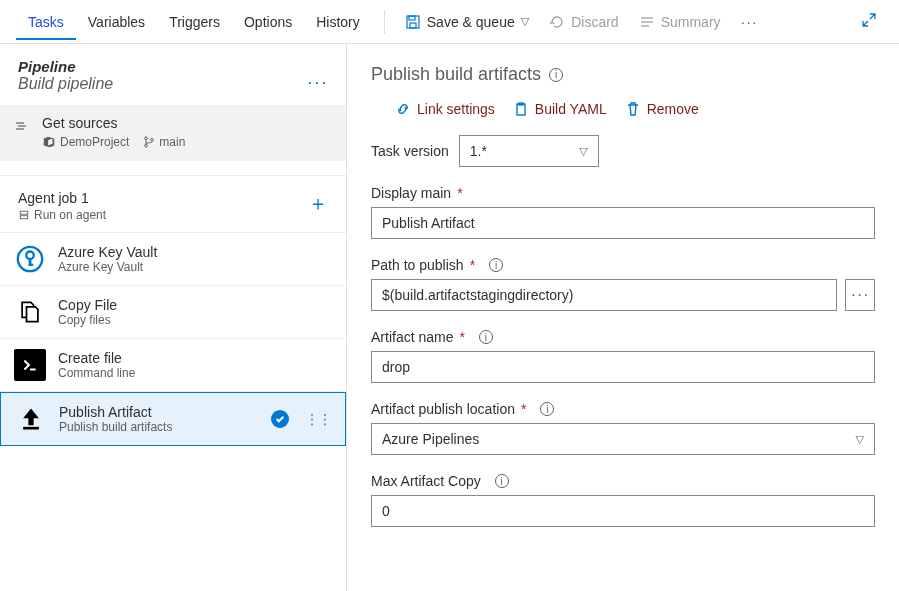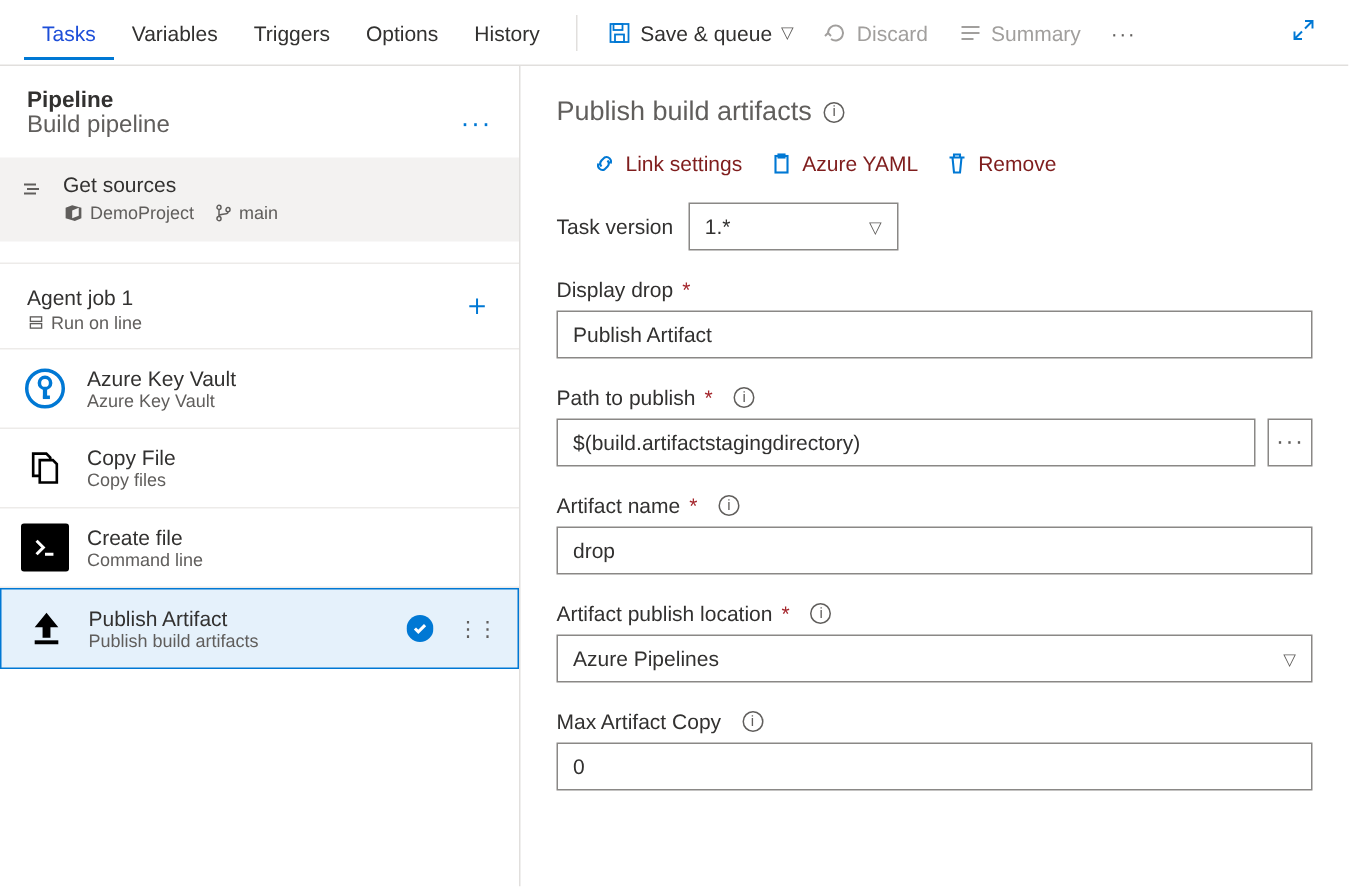--- a/index.html
+++ b/index.html
@@ -14,21 +14,21 @@
 .tb-btn.disabled { color: #a19f9d; cursor: default; }
 .tb-btn svg { width: 16px; height: 16px; }
 .chev { font-size: 11px; color: #605e5c; }
 .spacer { flex: 1; }
 .expand-btn { cursor: pointer; color: #0078d4; padding: 6px; }
 
 .main { display: flex; height: calc(591px - 44px); }
 .left { width: 347px; border-right: 1px solid #e1dfdd; display: flex; flex-direction: column; overflow: hidden; }
 .right { flex: 1; padding: 20px 24px; overflow-y: auto; }
 
-.pipeline-header { display: flex; justify-content: space-between; align-items: flex-end; padding: 14px 18px 12px; }
+.pipeline-header { display: flex; justify-content: space-between; align-items: flex-end; padding: 14px 18px 12px; font-style: italic; }
 .pipeline-header h3 { font-size: 15px; font-weight: 600; }
 .subtitle { font-size: 16px; color: #605e5c; }
 .dots-btn { color: #0078d4; font-size: 18px; letter-spacing: 1px; cursor: pointer; }
 
 .srcrow { display: flex; align-items: flex-start; gap: 12px; padding: 10px 14px 12px; background: #f3f2f1; }
 .srcrow .ic { width: 16px; height: 16px; margin-top: 3px; color: #605e5c; }
 .srcrow h4 { font-size: 14px; font-weight: 400; }
 .meta { display: flex; gap: 14px; margin-top: 4px; font-size: 12px; color: #605e5c; }
 .meta .mi { display: inline-flex; align-items: center; gap: 4px; }
 
@@ -150,21 +150,21 @@
     </div>
 
     <div class="jobrow">
       <div>
         <h4>Agent job 1</h4>
         <div class="jobmeta">
           <svg width="12" height="12" viewBox="0 0 16 16" fill="none" stroke="#605e5c" stroke-width="1.2">
               <rect x="3" y="3" width="10" height="4"></rect>
               <rect x="3" y="9" width="10" height="4"></rect>
             </svg>
-          <span>Run on line</span>
+          <span>Run on agent</span>
         </div>
       </div>
       <div class="plus">＋</div>
     </div>
 
     <div class="task-list">
       <div class="task">
         <div class="task-icon">
           <svg width="30" height="30" viewBox="0 0 32 32">
               <circle cx="16" cy="16" r="13" fill="none" stroke="#0078d4" stroke-width="2.5"></circle>
@@ -235,41 +235,41 @@
         <svg viewBox="0 0 16 16" fill="none" stroke="#0078d4" stroke-width="1.4">
             <path d="M6 10a3 3 0 0 1 0-4l2-2a3 3 0 0 1 4 4M10 6a3 3 0 0 1 0 4l-2 2a3 3 0 0 1-4-4"></path>
           </svg>
         <span>Link settings</span>
       </div>
       <div class="actbtn">
         <svg viewBox="0 0 16 16" fill="none" stroke="#0078d4" stroke-width="1.4">
             <rect x="4" y="3" width="8" height="11"></rect>
             <rect x="6" y="2" width="4" height="2"></rect>
           </svg>
-        <span>Azure YAML</span>
+        <span>Build YAML</span>
       </div>
       <div class="actbtn">
         <svg viewBox="0 0 16 16" fill="none" stroke="#0078d4" stroke-width="1.4">
             <path d="M3 4h10M6 4V2h4v2M5 4l1 10h4l1-10"></path>
           </svg>
         <span>Remove</span>
       </div>
     </div>
 
     <div class="formrow tv-row">
       <span>Task version</span>
       <div class="select small-select">
         <span>1.*</span>
         <span class="chev">▽</span>
       </div>
     </div>
 
     <div class="formrow">
       <div class="formlabel">
-        <span>Display drop</span>
+        <span>Display main</span>
         <span class="req">*</span>
       </div>
       <input type="text" value="Publish Artifact" style="">
     </div>
 
     <div class="formrow">
       <div class="formlabel">
         <span>Path to publish</span>
         <span class="req">*</span>
         <span class="info-ic">i</span>

